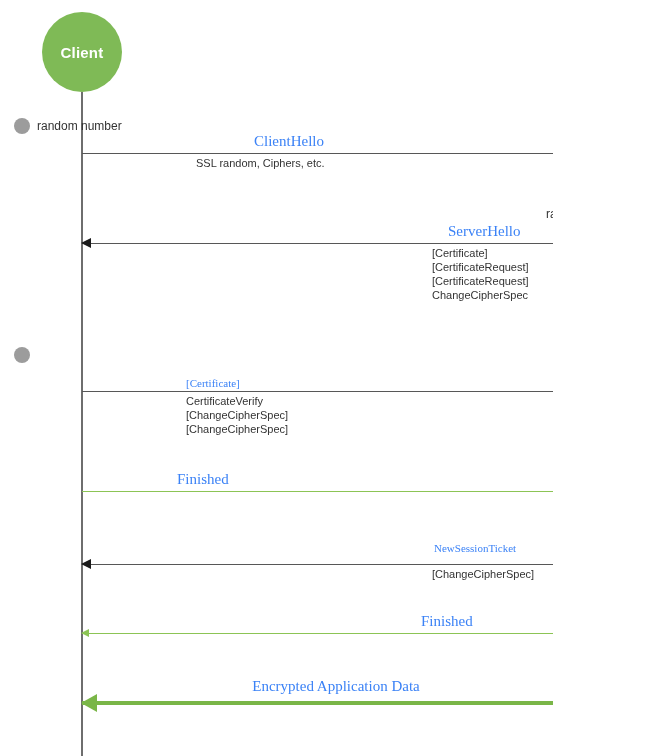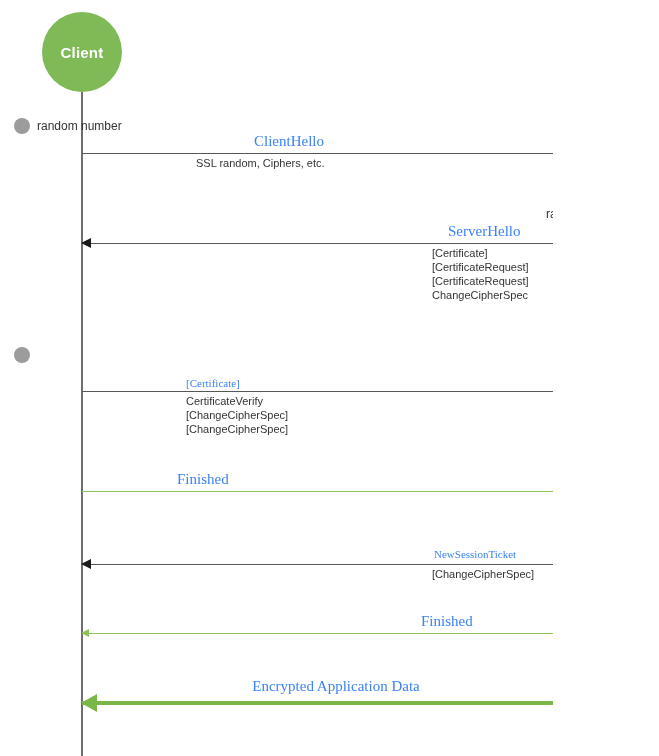--- a/index.html
+++ b/index.html
@@ -205,21 +205,21 @@
 
   <div class="msg green" id="msg-client-finished" style="top:491px;">
     <div class="line"></div>
     <div class="head right"></div>
     <div class="label-main" style="left:95px;">Finished</div>
   </div>
 
   <div class="msg" id="msg-new-session-ticket" style="top:564px;">
     <div class="line"></div>
     <div class="head left"></div>
-    <div class="label-main" style="left:352px; font-size:11px; bottom:4px;">NewSessionTicket</div>
+    <div class="label-main" style="left:352px; font-size:11px; bottom:10px;">NewSessionTicket</div>
     <div class="label-sub" style="left:350px;">[ChangeCipherSpec]</div>
   </div>
 
   <div class="msg green" id="msg-server-finished" style="top:633px;">
     <div class="line"></div>
     <div class="head left"></div>
     <div class="label-main" style="left:339px;">Finished</div>
   </div>
 
   <div class="msg thick" id="msg-application-data" style="top:703px;">

